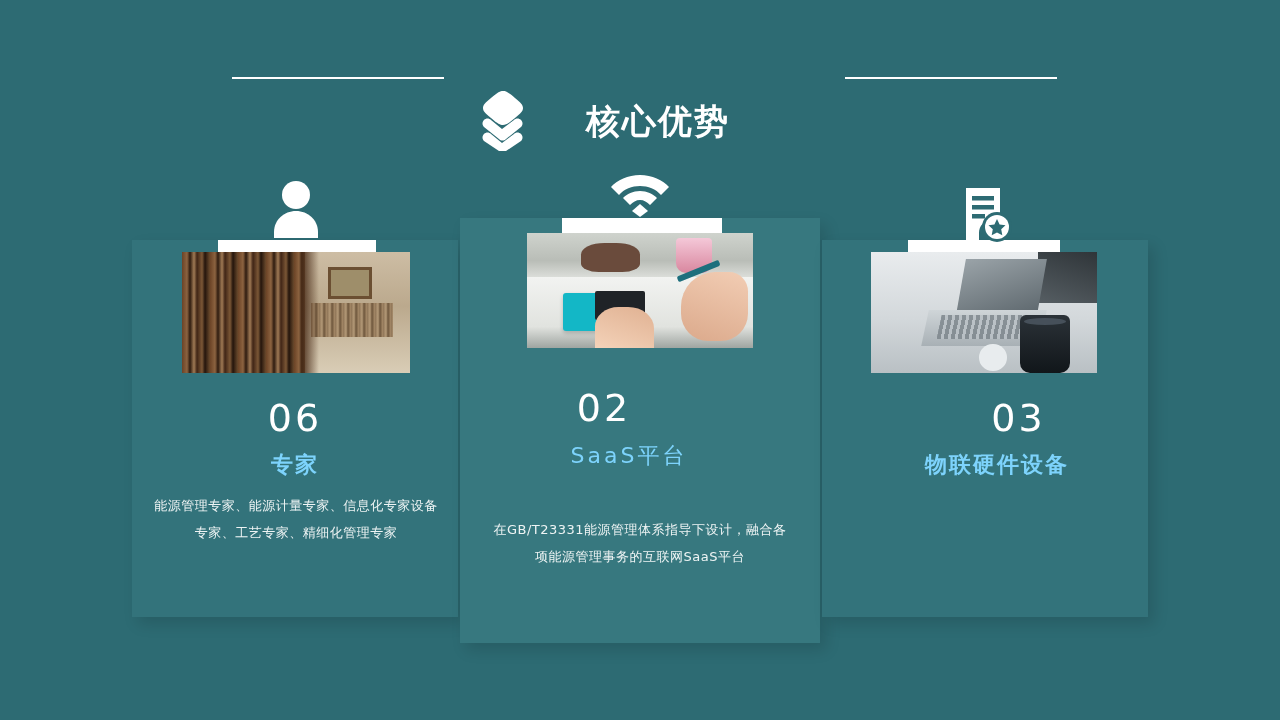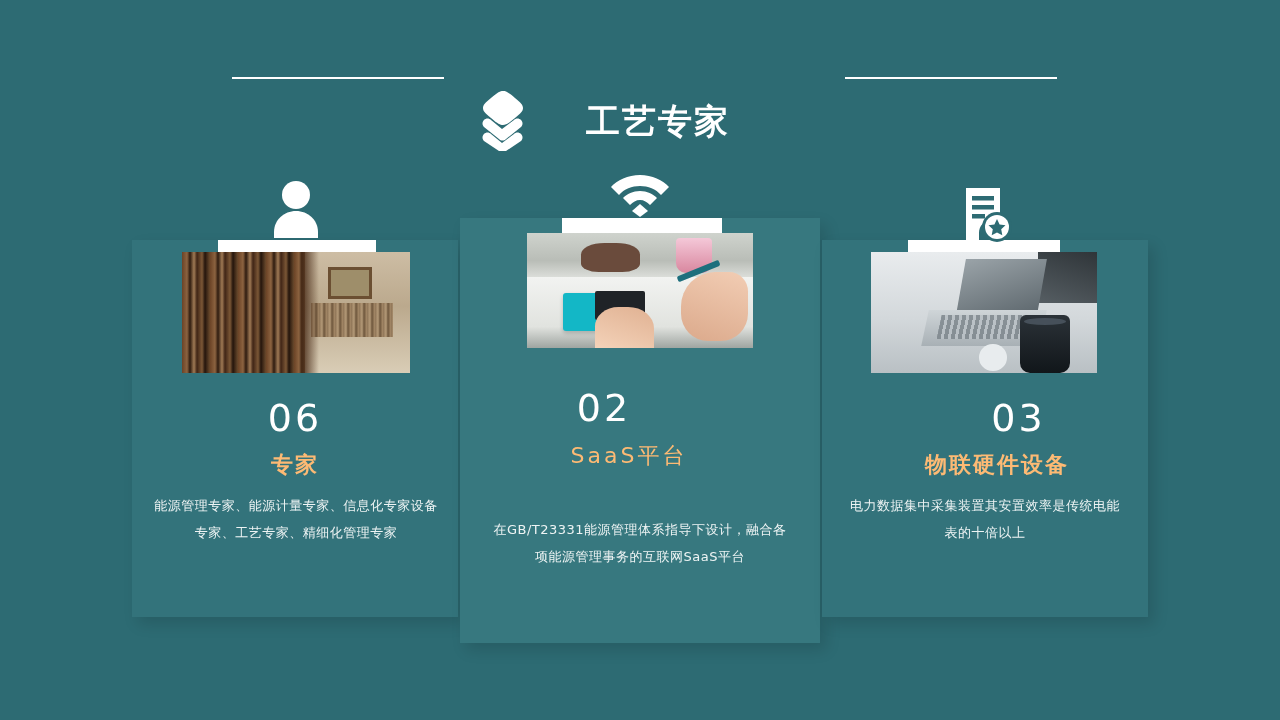--- a/index.html
+++ b/index.html
@@ -239,21 +239,21 @@
     color: #ffffff;
     letter-spacing: 3px;
     line-height: 44px;
   }
   .ttl {
     position: absolute;
     width: 100%;
     text-align: center;
     font-size: 22px;
     font-weight: 700;
-    color: #fdba74;
+    color: #7dd3fc;
     letter-spacing: 2px;
     line-height: 30px;
   }
   .ttl.thin { font-weight: 400; letter-spacing: 3px; }
   .desc {
     position: absolute;
     text-align: center;
     font-size: 13px;
     color: #eef4f4;
     line-height: 27px;
@@ -282,21 +282,21 @@
     <div class="rule left"></div>
 
     <div class="header-icon">
       <svg viewBox="0 0 70 62" width="70" height="62" aria-hidden="true">
         <path fill="#ffffff" d="M35 2 C38 2 40 3 47 9 C53 14 55 16 55 19 C55 22 53 24 47 29 C40 35 38 36 35 36 C32 36 30 35 23 29 C17 24 15 22 15 19 C15 16 17 14 23 9 C30 3 32 2 35 2 Z"></path>
         <path fill="#ffffff" d="M16 31 C18 29 21 29 23 31 L34 40 L46 31 C48 29 51 29 53 31 C55 33 55 36 53 38 L38 50 C36 52 33 52 31 50 L16 38 C14 36 14 33 16 31 Z"></path>
         <path fill="#ffffff" d="M16 45 C18 43 21 43 23 45 L34 54 L46 45 C48 43 51 43 53 45 C55 47 55 50 53 52 L38 62 L31 62 L16 52 C14 50 14 47 16 45 Z"></path>
       </svg>
     </div>
 
-    <div class="header-title">工艺专家</div>
+    <div class="header-title">核心优势</div>
 
     <div class="rule right"></div>
   </div>
 
   <div class="cards">
 
     <div class="card side card-1"></div>
     <div class="card center"></div>
     <div class="card side card-3"></div>
 
@@ -365,16 +365,15 @@
     <div class="num c1-num">06</div>
     <div class="ttl c1-ttl">专家</div>
     <div class="desc c1-desc">能源管理专家、能源计量专家、信息化专家设备专家、工艺专家、精细化管理专家</div>
 
     <div class="num c2-num">02</div>
     <div class="ttl thin c2-ttl">SaaS平台</div>
     <div class="desc c2-desc">在GB/T23331能源管理体系指导下设计，融合各项能源管理事务的互联网SaaS平台</div>
 
     <div class="num c3-num">03</div>
     <div class="ttl c3-ttl">物联硬件设备</div>
-    <div class="desc c3-desc">电力数据集中采集装置其安置效率是传统电能表的十倍以上</div>
 
   </div>
 </div>
 
 </body></html>

